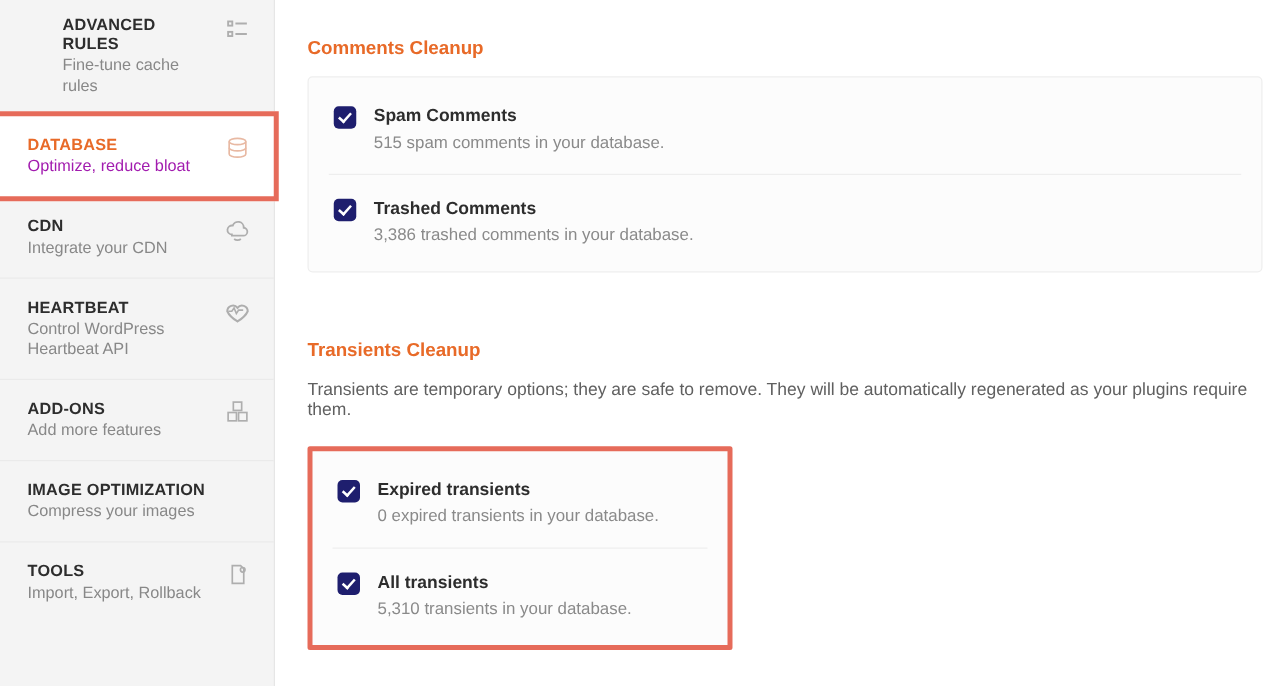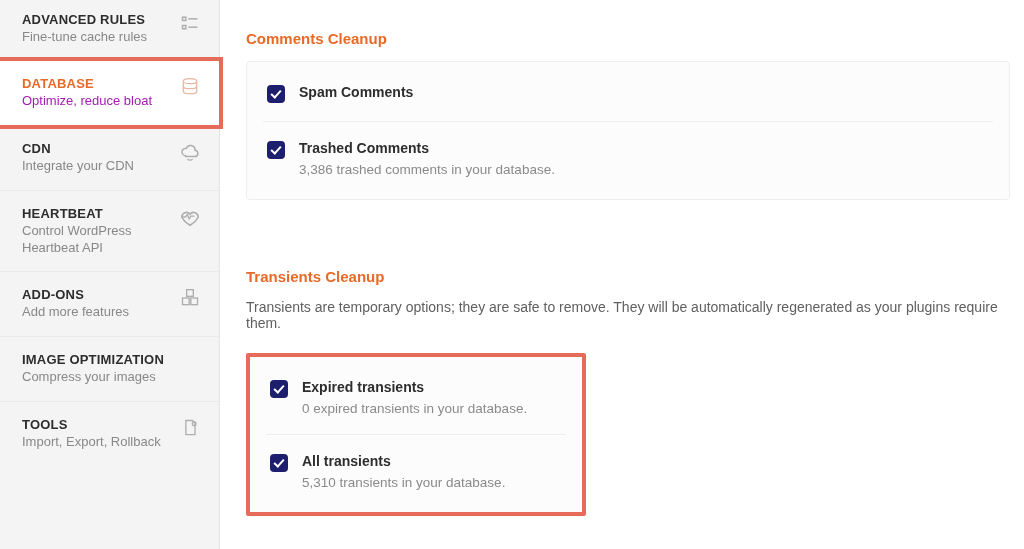--- a/index.html
+++ b/index.html
@@ -24,21 +24,21 @@
   .side-item {
     position: relative;
     padding: 15px 18px 15px 22px;
     border-top: 1px solid #eaeaea;
     cursor: pointer;
     display: flex;
     justify-content: space-between;
     align-items: flex-start;
     gap: 8px;
   }
-  .side-item:first-child { border-top: none; padding-top: 8px; }
+  .side-item:first-child { border-top: none; padding-top: 8px; margin-left: 28px; }
   .side-item-text { flex: 1; }
   .side-item-title {
     font-weight: 700;
     font-size: 13px;
     letter-spacing: .2px;
     color: #2d2d2d;
   }
   .side-item-sub {
     font-size: 13px;
     color: #888;
@@ -61,21 +61,21 @@
   .side-item.active .side-item-sub  { color: #a21caf; }
   .side-item.active .side-icon { color: #e8b9a3; }
 
   
   .main {
     flex: 1;
     padding: 30px 14px 30px 26px;
     overflow: hidden;
     background: #fff;
   }
-  .section { margin-bottom: 68px; }
+  .section { margin-bottom: 54px; }
   .section-title {
     color: #e86a28;
     font-weight: 700;
     font-size: 15px;
     margin-bottom: 14px;
   }
   .section-desc {
     color: #606060;
     font-size: 14px;
     margin-bottom: 22px;
@@ -225,20 +225,21 @@
 <main class="main">
 
   <section class="section">
     <h3 class="section-title">Comments Cleanup</h3>
 
     <div class="options-box">
       <div class="option-row">
         <div class="checkbox"></div>
         <div>
           <div class="option-label">Spam Comments</div>
+          <div class="option-sub">515 spam comments in your database.</div>
         </div>
       </div>
       <div class="option-row">
         <div class="checkbox"></div>
         <div>
           <div class="option-label">Trashed Comments</div>
           <div class="option-sub">3,386 trashed comments in your database.</div>
         </div>
       </div>
     </div>

